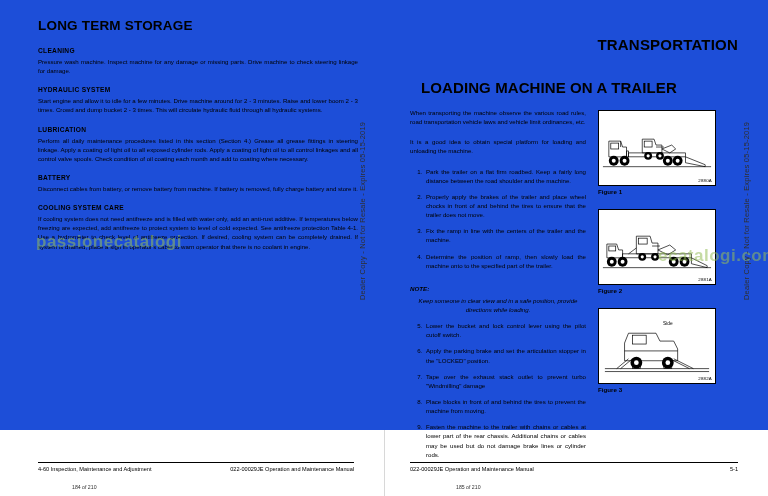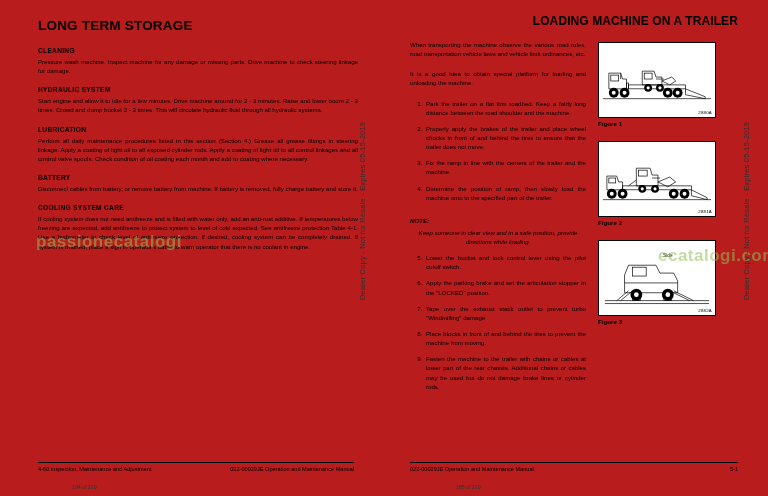--- a/index.html
+++ b/index.html
@@ -16,23 +16,23 @@
     position: relative;
   }
   .spread {
     position: absolute;
     inset: 0;
     display: flex;
   }
   .page {
     position: relative;
     width: 384px;
-    height: 496px;
+    height: 430px;
     box-sizing: border-box;
-    background: #b91c1c;
+    background: #1d4ed8;
   }
   .page.left {
     padding: 14px 26px 0 38px;
   }
   .page.right {
     padding: 14px 30px 0 26px;
   }
   .divider {
     position: absolute;
     left: 384px;
@@ -60,25 +60,24 @@
     letter-spacing: 0.3px;
     margin: 0 0 3px 0;
   }
   .body-text {
     font-size: 6.1px;
     line-height: 1.5;
     text-align: justify;
     margin: 0 0 11px 0;
   }
   .h2 {
-    font-size: 12px;
-    font-weight: bold;
-    margin: 0 0 12px 2px;
+    font-size: 15px;
+    font-weight: bold;
+    margin: 0 0 12px 11px;
     letter-spacing: 0.1px;
-    text-align: right;
   }
 
   
   .right-cols {
     display: flex;
     gap: 12px;
   }
   .col-text {
     width: 176px;
   }
@@ -245,20 +244,21 @@
       <div class="section-head">COOLING SYSTEM CARE</div>
       <p class="body-text">If cooling system does not need antifreeze and is filled with water only, add an anti-rust additive. If temperatures below freezing are expected, add antifreeze to protect system to level of cold expected. See antifreeze protection Table 4-1. Use a hydrometer to check level of antifreeze protection. If desired, cooling system can be completely drained. If system is drained, place a sign in operator's cabin to warn operator that there is no coolant in engine.</p>
     </div>
 
     <div class="watermark">passionecatalogi</div>
   </div>
 
   <div class="divider"></div>
 
   <div class="page right">
+    <h1 class="doc-title right-title">TRANSPORTATION</h1>
 
     <div class="h2">LOADING MACHINE ON A TRAILER</div>
 
     <div class="right-cols">
       <div class="col-text">
         <p class="body-text">When transporting the machine observe the various road rules, road transportation vehicle laws and vehicle limit ordinances, etc.</p>
         <p class="body-text">It is a good idea to obtain special platform for loading and unloading the machine.</p>
 
         <ol class="steps">
           <li>Park the trailer on a flat firm roadbed. Keep a fairly long distance between the road shoulder and the machine.</li>

